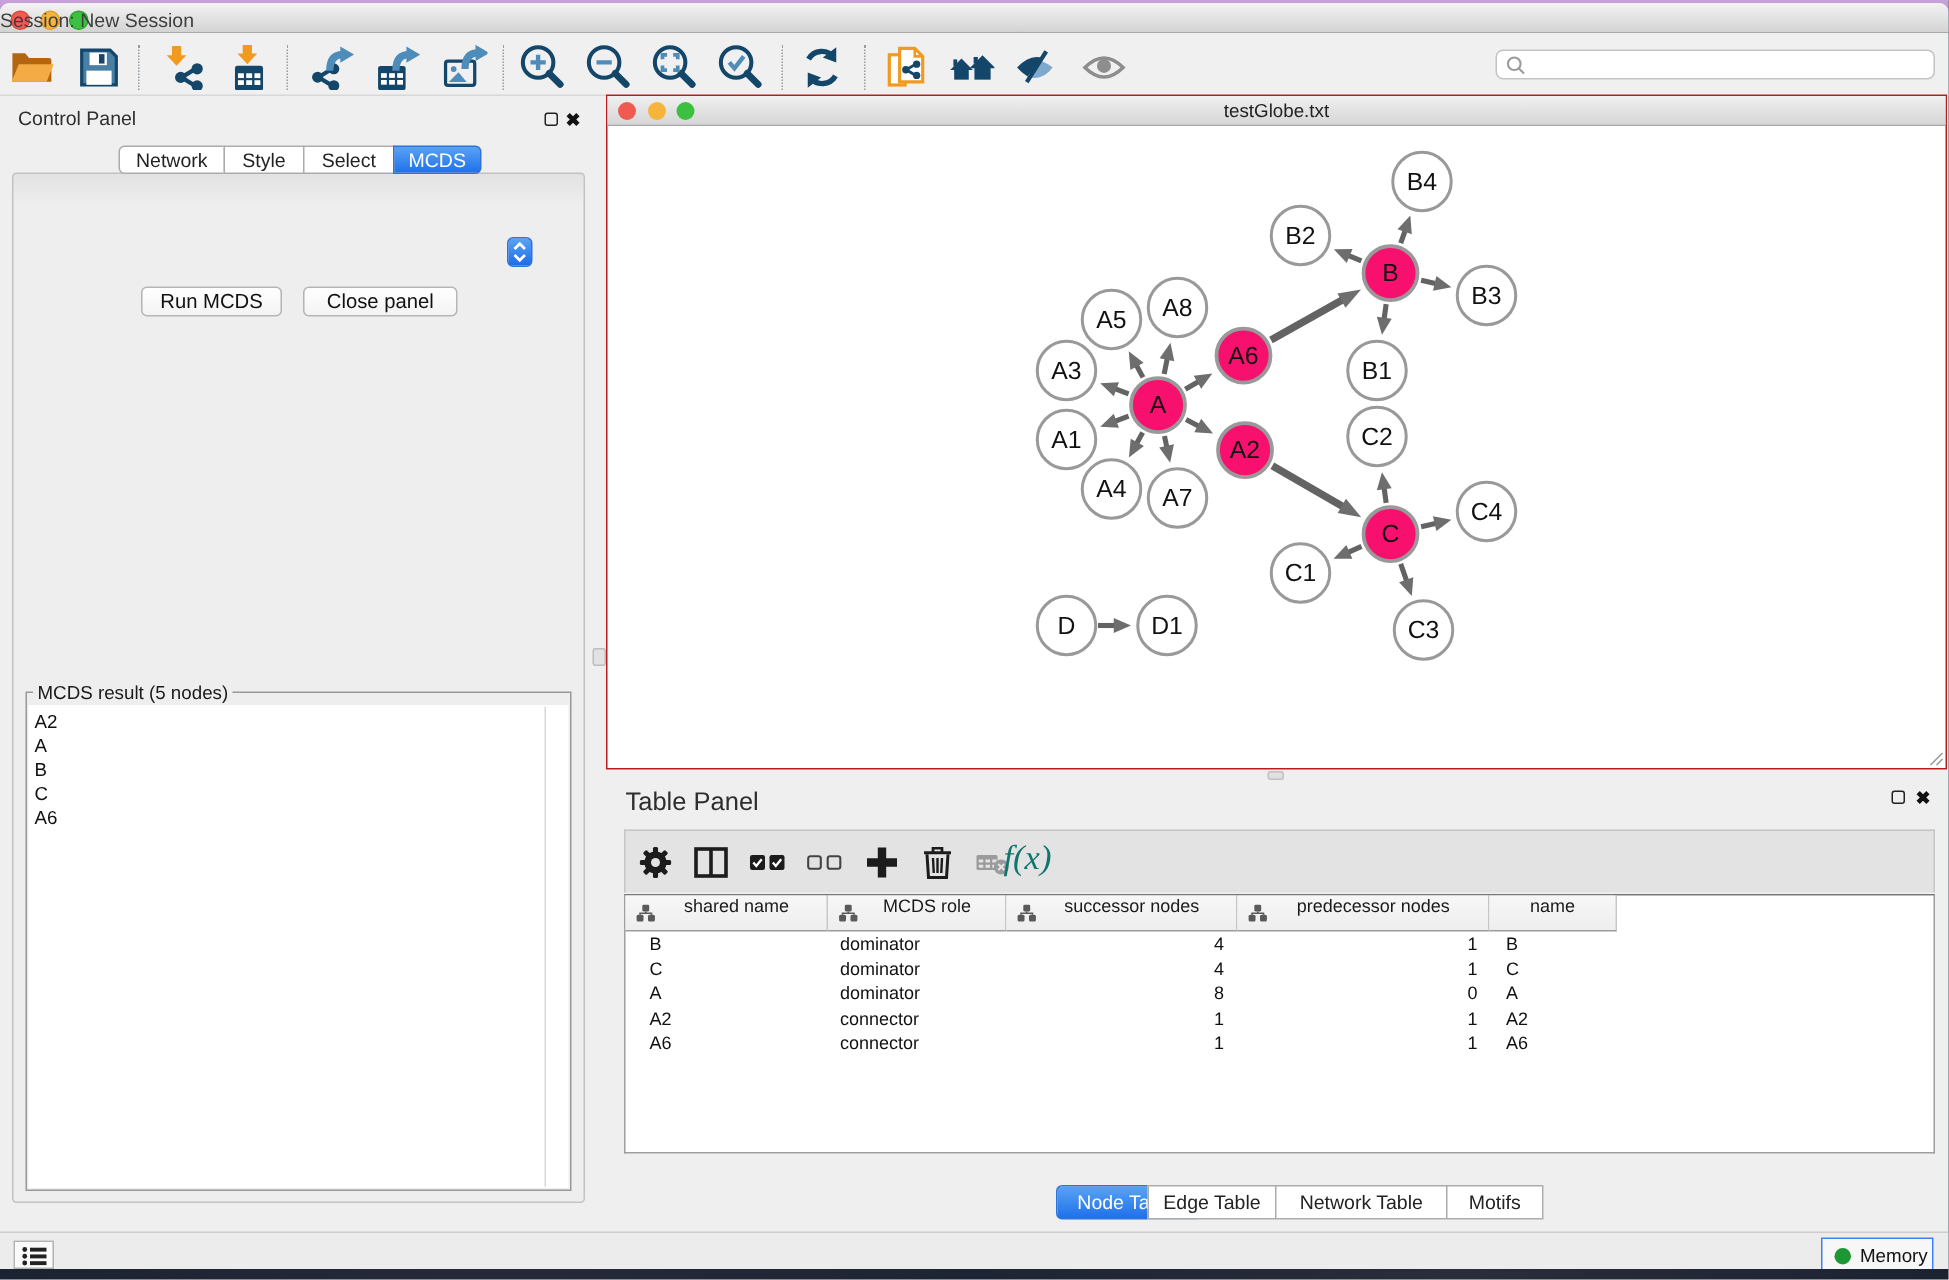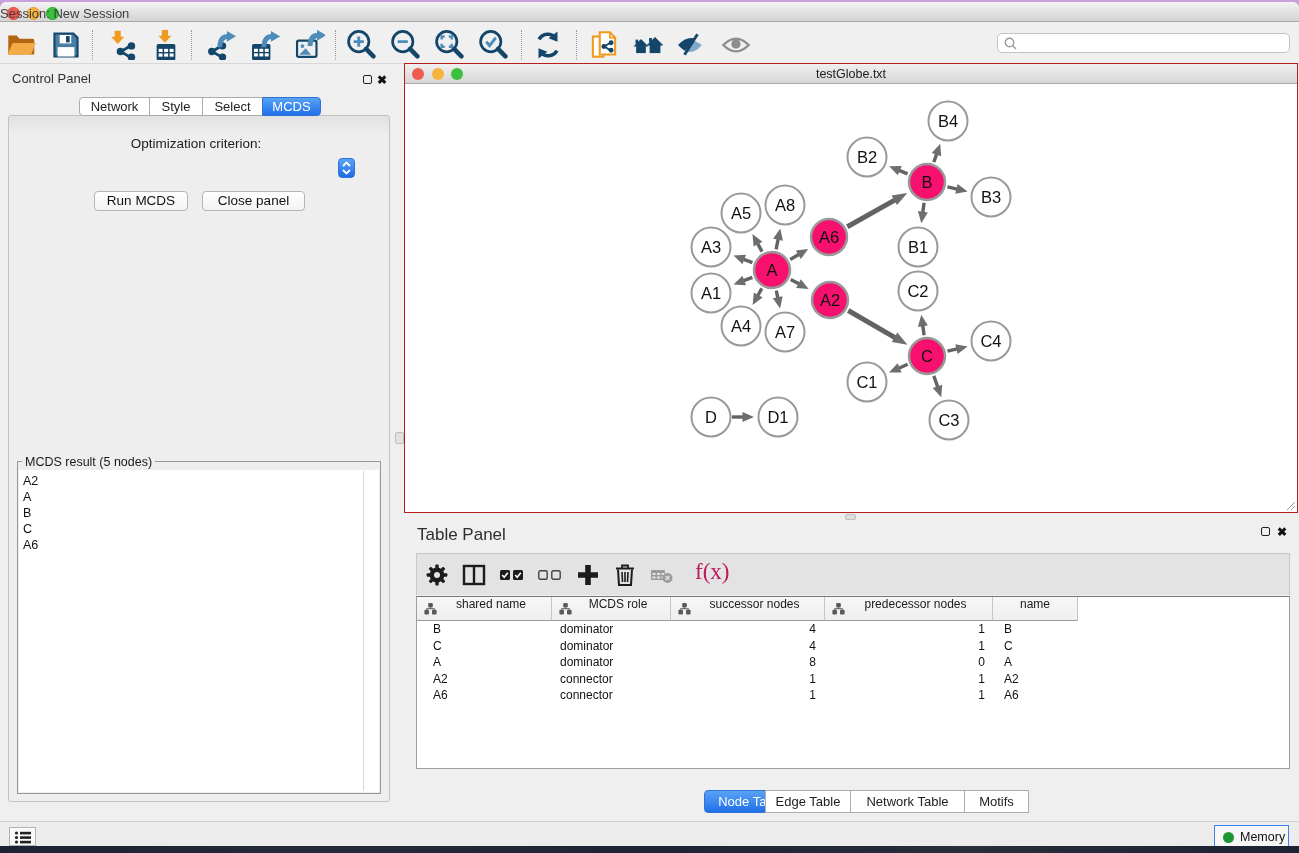--- a/index.html
+++ b/index.html
@@ -252,21 +252,20 @@
       </svg>
   </div>
   <div class="abs" id="ctl-title">Control Panel</div>
   <div class="abs" id="ctl-max"></div>
   <div class="abs" id="ctl-close">✖</div>
   <div class="abs" id="ctl-box"></div>
   <div class="abs tab" id="tab-net">Network</div>
   <div class="abs tab" id="tab-style">Style</div>
   <div class="abs tab" id="tab-select">Select</div>
   <div class="abs tab" id="tab-mcds">MCDS</div>
-  <div class="abs" id="opt-label">Optimization criterion:</div>
   <div class="abs" id="dd-btn"><svg width="15" height="18">
         <path d="M4 7 L7.5 3.5 L11 7" stroke="#fff" stroke-width="1.8" fill="none"></path>
         <path d="M4 11 L7.5 14.5 L11 11" stroke="#fff" stroke-width="1.8" fill="none"></path>
       </svg></div>
   <div class="abs btn" id="btn-run">Run MCDS</div>
   <div class="abs btn" id="btn-close">Close panel</div>
   <div class="abs" id="fieldset"></div>
   <div class="abs" id="fs-label">MCDS result (5 nodes)</div>
   <div class="abs" id="mcds-list">A2<br>A<br>B<br>C<br>A6</div>
   <div class="abs" id="mcds-sb"></div>
@@ -421,21 +420,21 @@
           <rect x="3.5" y="11" width="3" height="2" fill="#e3e3e3"></rect>
           <rect x="8" y="11" width="3" height="2" fill="#e3e3e3"></rect>
           <rect x="12.5" y="11" width="3" height="2" fill="#e3e3e3"></rect>
           <rect x="3.5" y="14.5" width="3" height="2" fill="#e3e3e3"></rect>
           <rect x="8" y="14.5" width="3" height="2" fill="#e3e3e3"></rect>
           <rect x="12.5" y="14.5" width="3" height="2" fill="#e3e3e3"></rect>
           <circle cx="18.5" cy="16" r="5"></circle>
           <path d="M16.5 14 L20.5 18 M20.5 14 L16.5 18" stroke="#e3e3e3" stroke-width="1.4"></path>
         </g>
       </svg>
-    <div style="position:absolute;left:278px;top:5px;font-family:'Liberation Serif',serif;font-size:23px;color:#be185d">f(x)</div>
+    <div style="position:absolute;left:252px;top:5px;font-family:'Liberation Serif',serif;font-style:italic;font-size:23px;color:#0f766e">f(x)</div>
   </div>
   <div class="abs" id="tbl">
     <div class="hcell abs" style="left:0px;width:135px">
         <svg class="hico" width="13" height="12">
           <rect x="4.2" y="0" width="4.6" height="4.6" rx="1" fill="#5a5a5a"></rect>
           <rect x="0.4" y="6.8" width="4.6" height="4.6" rx="1" fill="#5a5a5a"></rect>
           <rect x="8" y="6.8" width="4.6" height="4.6" rx="1" fill="#5a5a5a"></rect>
           <path d="M6.5 4.6 V5.8 M2.7 6.8 V5.8 H10.3 V6.8" stroke="#5a5a5a" stroke-width="1.1" fill="none"></path>
         </svg>
         <span style="margin-left:14px">shared name</span>

